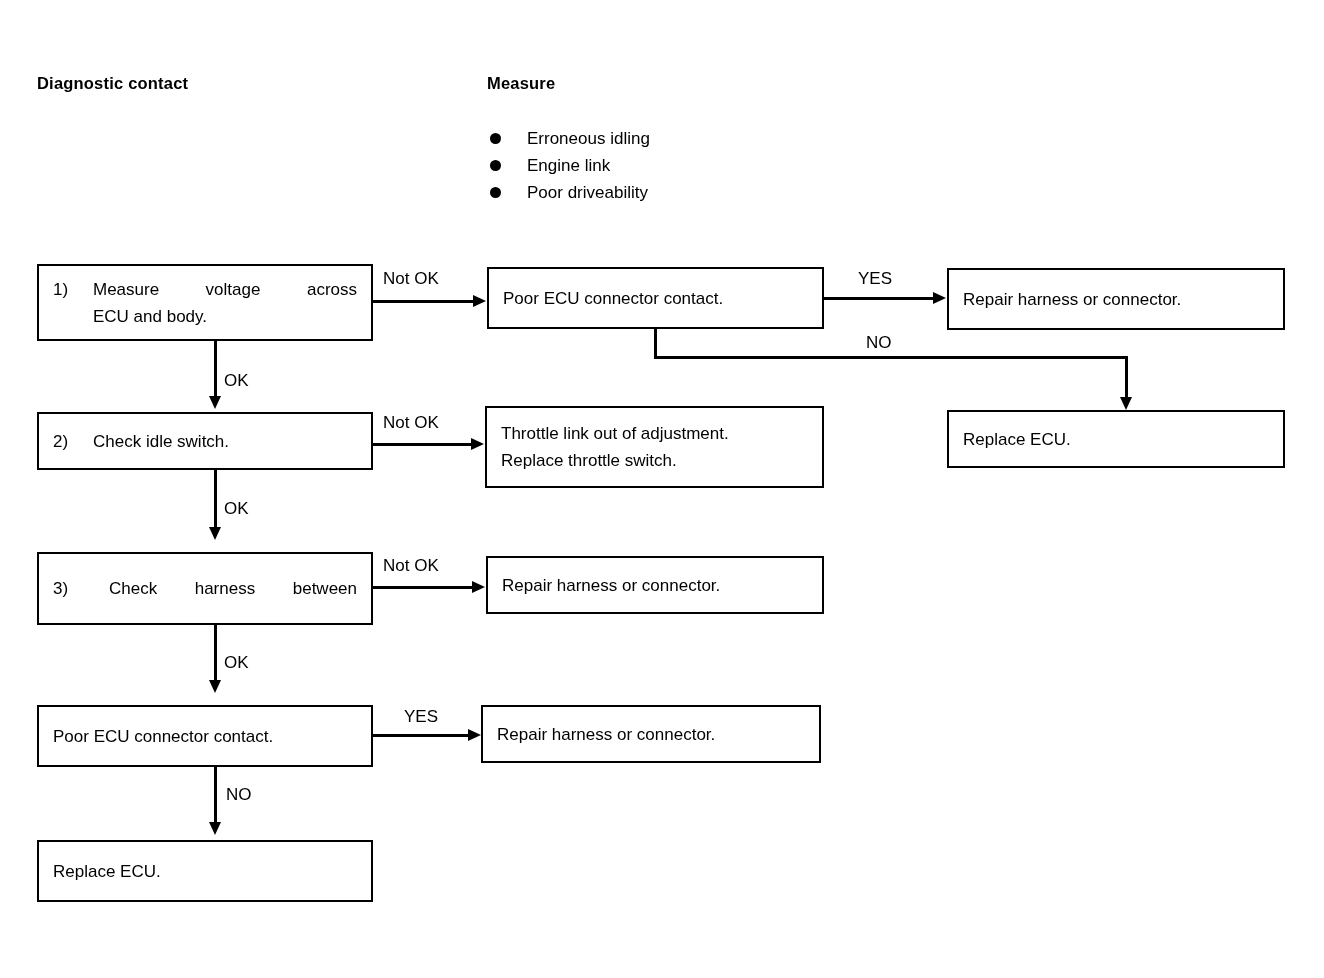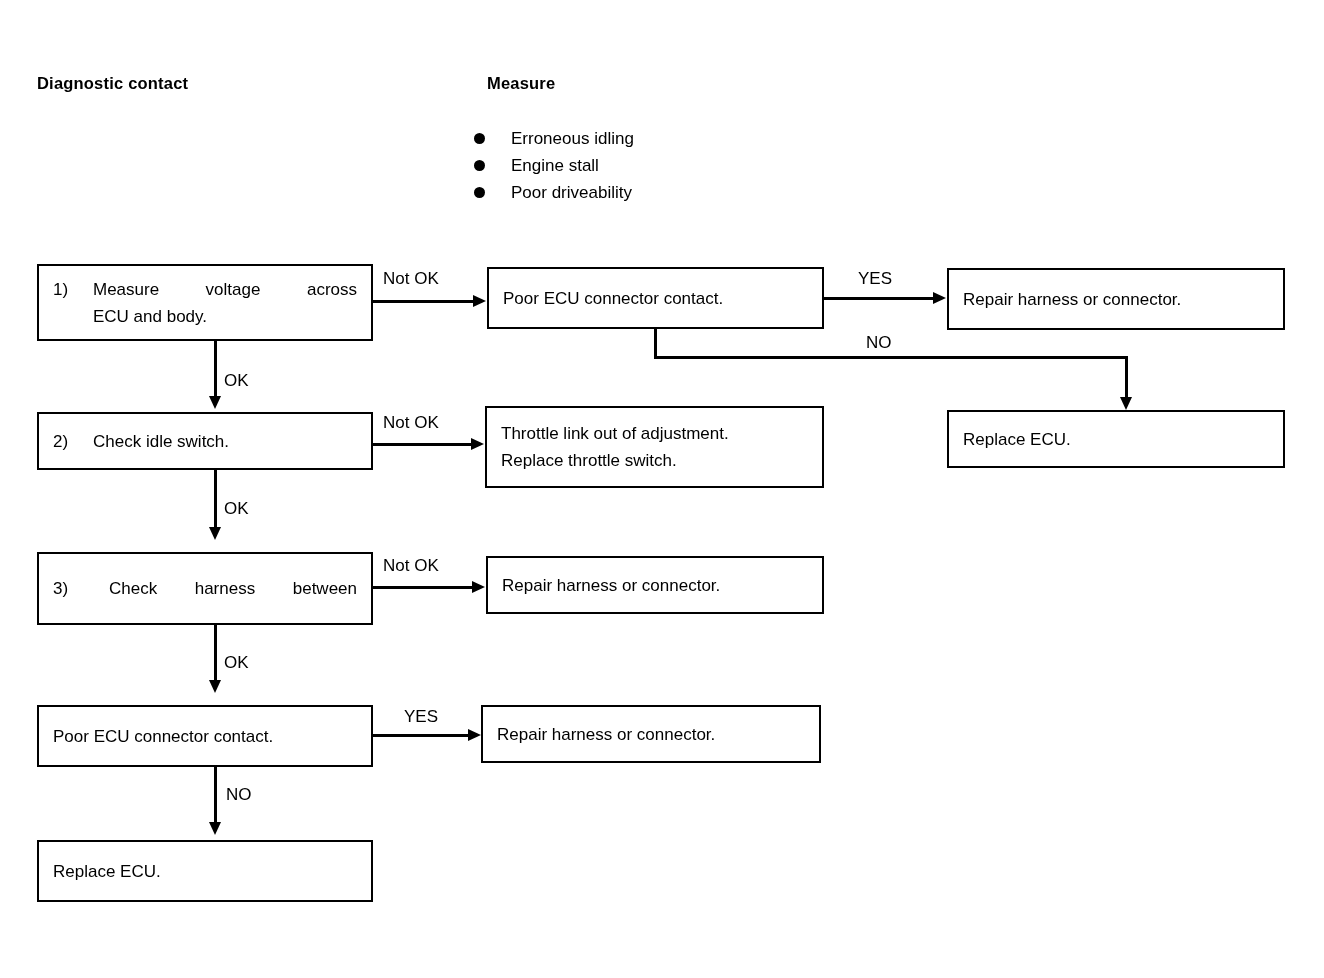--- a/index.html
+++ b/index.html
@@ -120,28 +120,28 @@
 </head>
 <body>
 
 <div id="page">
 
   <div class="hdr-title" style="left:37px; top:74px;">Diagnostic contact</div>
 
 
   <div class="hdr-title" style="left:487px; top:74px;">Measure</div>
 
-  <div class="bullet-list" style="left:474px; top:126px;">
+  <div class="bullet-list" style="left:490px; top:126px;">
     <div class="bullet-row">
       <span class="bullet-dot"></span>
       <span class="bullet-text">Erroneous idling</span>
     </div>
     <div class="bullet-row">
       <span class="bullet-dot"></span>
-      <span class="bullet-text">Engine stall</span>
+      <span class="bullet-text">Engine link</span>
     </div>
     <div class="bullet-row">
       <span class="bullet-dot"></span>
       <span class="bullet-text">Poor driveability</span>
     </div>
   </div>
 
   <div class="box" style="left:37px; top:264px; width:336px; height:77px;">
     <div class="box-inner box-justify">
       <span class="ln1" style="display:flex;">

